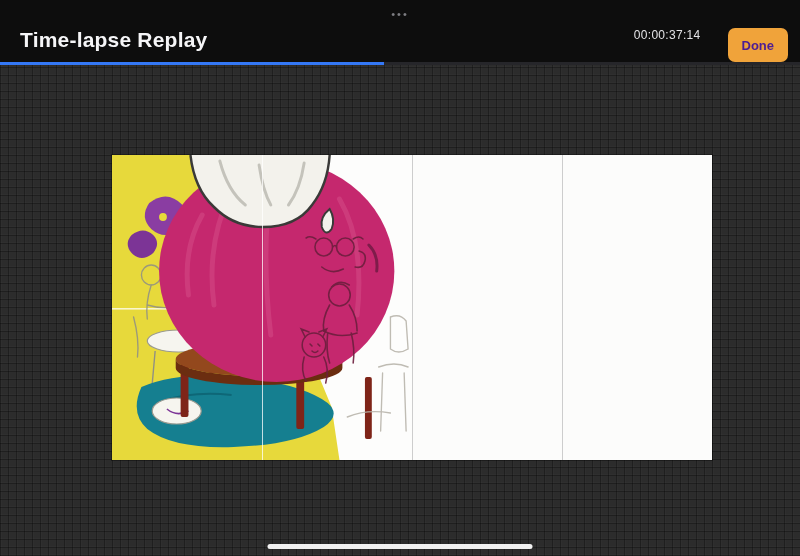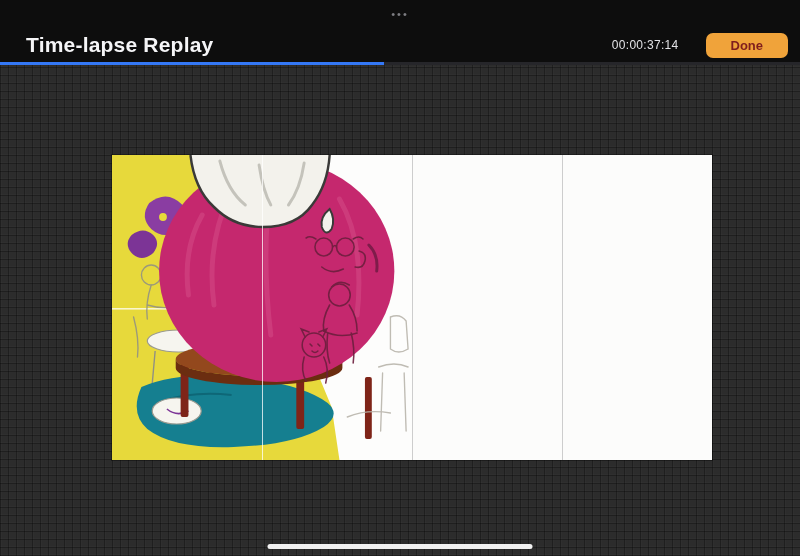--- a/index.html
+++ b/index.html
@@ -5,26 +5,26 @@
   * { margin:0; padding:0; box-sizing:border-box; }
   body { background:#000; font-family:"Liberation Sans", sans-serif; }
   .screen { position:relative; width:800px; height:556px; background:#0d0d0d; overflow:hidden; }
 
   
   .top-strip { position:absolute; top:0; left:0; right:0; height:28px; background:#0d0d0d;
                display:flex; align-items:center; justify-content:center; }
   .handle-dots { color:#7d7d82; font-size:11px; letter-spacing:2px; line-height:1; user-select:none; }
 
   
-  .header { position:absolute; top:28px; left:10px; right:0; height:34px; background:#0d0d0d;
-            display:flex; align-items:center; padding:0 12px 0 16px; }
+  .header { position:absolute; top:28px; left:4px; right:0; height:34px; background:#0d0d0d;
+            display:flex; padding:0 12px 0 16px; }
   .title { flex:1; color:#f5f5f7; font-size:21px; font-weight:700; letter-spacing:0.2px; }
   .timestamp { color:#e3e3e6; font-size:12px; margin-right:27px; letter-spacing:0.3px; }
-  .done-btn { background:#f0a33a; color:#7f1d1d; border:none; border-radius:7px;
-              font-family:inherit; font-size:13px; font-weight:700; padding:5px 25px; cursor:pointer; }
+  .done-btn { background:#f0a33a; color:#4c1d95; border:none; border-radius:7px;
+              font-family:inherit; font-size:13px; font-weight:700; padding:5px 14px; cursor:pointer; }
 
   
   .progress-track { position:absolute; top:62px; left:0; right:0; height:3px; background:#26262a; }
   .progress-fill { height:100%; width:0%; background:#3478f6; }
 
   
   .canvas { position:absolute; top:65px; left:0; right:0; bottom:0; background-color:#2c2c2c;
             background-image:
               repeating-linear-gradient(0deg,  rgba(0,0,0,0.30) 0 1px, rgba(255,255,255,0.015) 1px 2px, transparent 2px 8px),
               repeating-linear-gradient(90deg, rgba(0,0,0,0.30) 0 1px, rgba(255,255,255,0.015) 1px 2px, transparent 2px 8px); }

